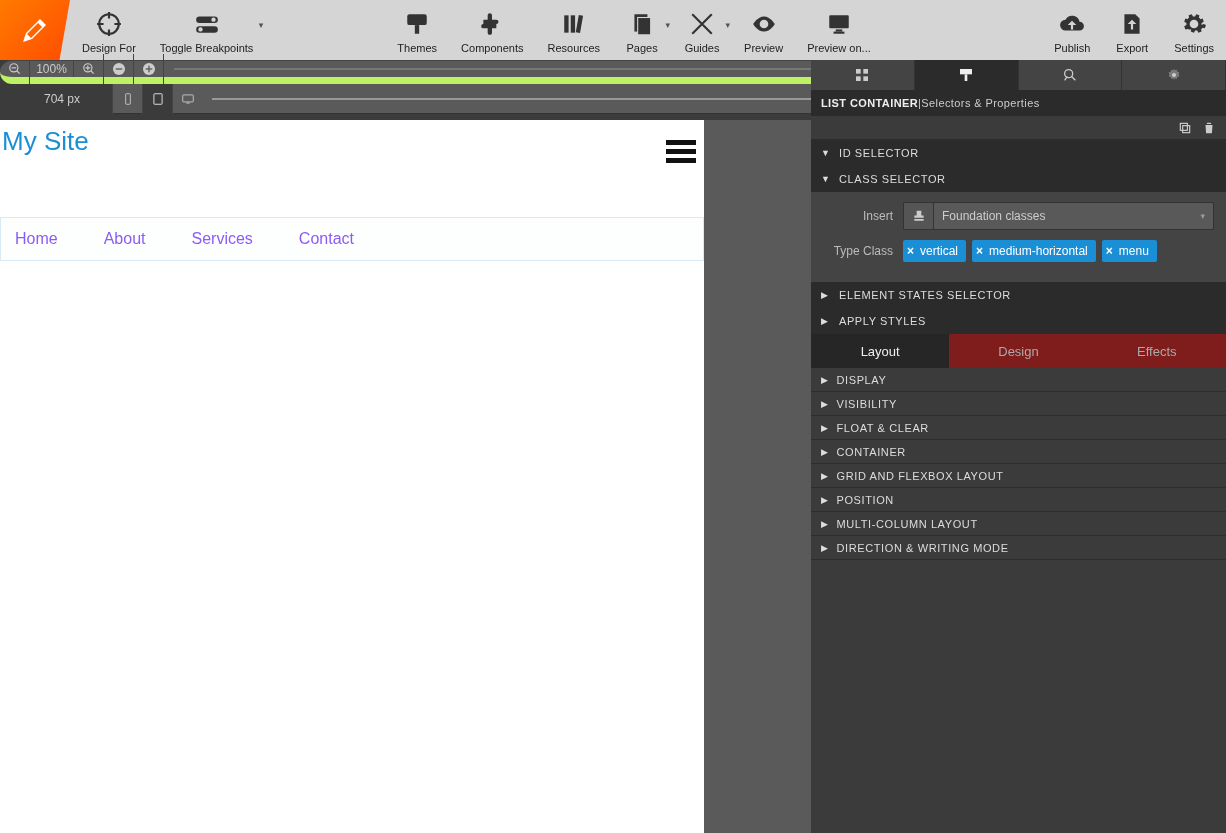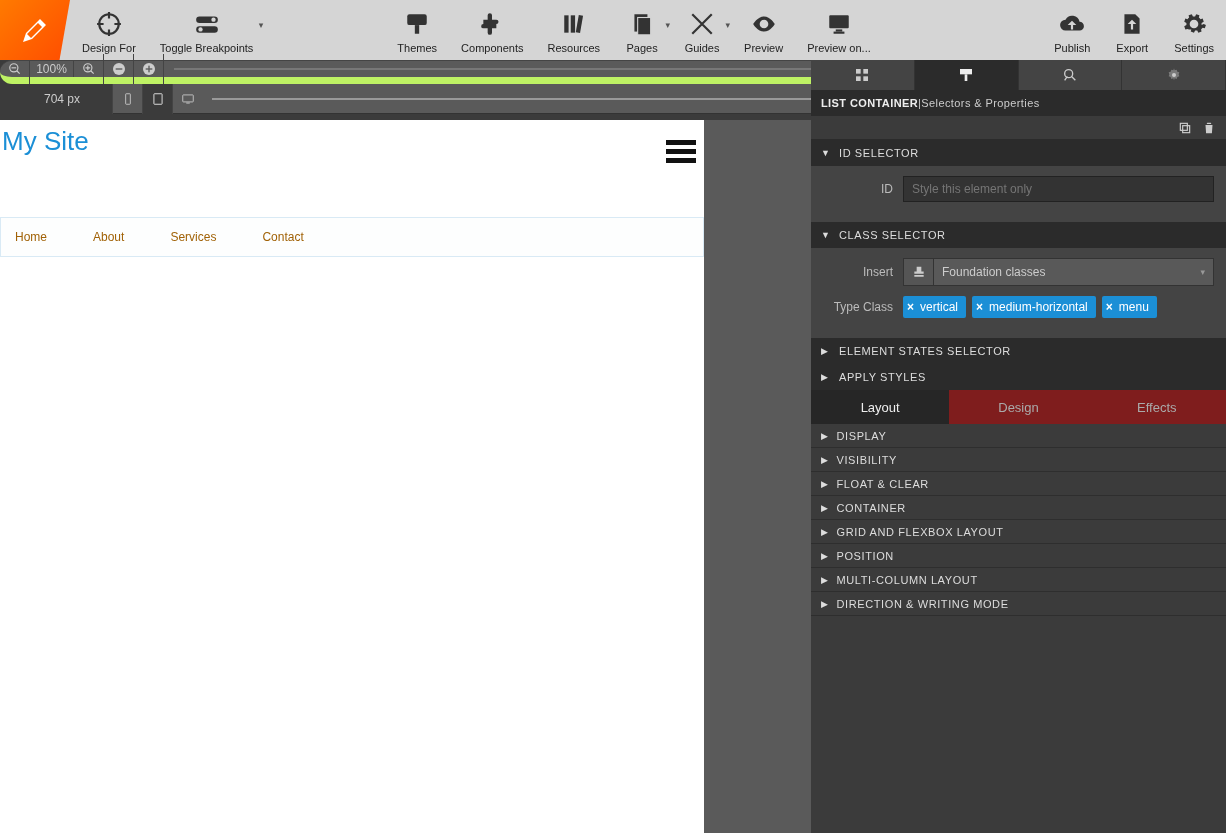--- a/index.html
+++ b/index.html
@@ -49,21 +49,21 @@
 .bpbar .ruler .rtrack { position:absolute; left:10px; right:10px; top:14px; height:2px; background:#999;}
 .bpbar .ruler .rhandle { position:absolute; top:6px; left:68%; width:12px; height:18px; background:#eee; border-radius:4px 4px 6px 6px;}
 
 
 .main { position:absolute; top:120px; left:0; right:348px; bottom:0; background:#5a5a5a; }
 .canvas { background:#fff; width:704px; height:100%; position:relative;}
 .site-title { color:#1b8fd6; font-size:26px; font-weight:400; padding:6px 20px 20px 2px;}
 .hamburger { position:absolute; right:8px; top:16px; cursor:pointer;}
 .hamburger div { width:30px; height:5px; background:#111; margin:4px 0;}
 .navlist { border:1px solid #d9eaf5; background:#fdfefe; margin-top:40px; padding:8px 6px; display:flex; gap:30px;}
-.navlist a { color:#a16207; font-size:12px; text-decoration:none; padding:4px 8px;}
+.navlist a { color:#8b5cf6; font-size:16px; text-decoration:none; padding:4px 8px;}
 
 
 .rpanel { position:absolute; top:60px; right:0; width:415px; bottom:0; background:#3b3b3b; color:#ccc; font-size:12px;}
 .rpanel .tabrow { height:30px; display:flex; background:#444;}
 .rpanel .tabrow .t { flex:1; display:flex; align-items:center; justify-content:center; cursor:pointer; border-right:1px solid #333;}
 .rpanel .tabrow .t.sel { background:#2b2b2b;}
 .rpanel .crumb { height:26px; background:#2b2b2b; display:flex; align-items:center; padding:0 10px; letter-spacing:0.4px; font-size:11px; color:#ccc;}
 .rpanel .mini-actions { height:24px; display:flex; justify-content:flex-end; align-items:center; gap:10px; padding:0 10px; background:#3b3b3b; border-bottom:1px solid #2b2b2b;}
 .section-h { height:26px; background:#2b2b2b; display:flex; align-items:center; padding:0 10px; gap:8px; letter-spacing:0.6px; font-size:11px; color:#ddd; cursor:pointer;}
 .section-h .tri { font-size:9px; display:inline-block; width:10px;}
@@ -343,26 +343,20 @@
       </svg>
     <svg class="icon14" viewBox="0 0 24 24">
         <path fill="#ccc" d="M6 7h12l-1 14H7L6 7zm3-4h6l1 2H8l1-2z"></path>
       </svg>
   </div>
 
   <div class="section-h">
     <span class="tri">▼</span>
     <span>ID SELECTOR</span>
   </div>
-  <div class="section-body">
-    <div class="row">
-      <div class="lab">ID</div>
-      <div class="ctl"><input class="input" placeholder="Style this element only" style=""></div>
-    </div>
-  </div>
 
   <div class="section-h">
     <span class="tri">▼</span>
     <span>CLASS SELECTOR</span>
   </div>
   <div class="section-body">
     <div class="row">
       <div class="lab">Insert</div>
       <div class="ctl select-wrap">
         <div class="stamp">

